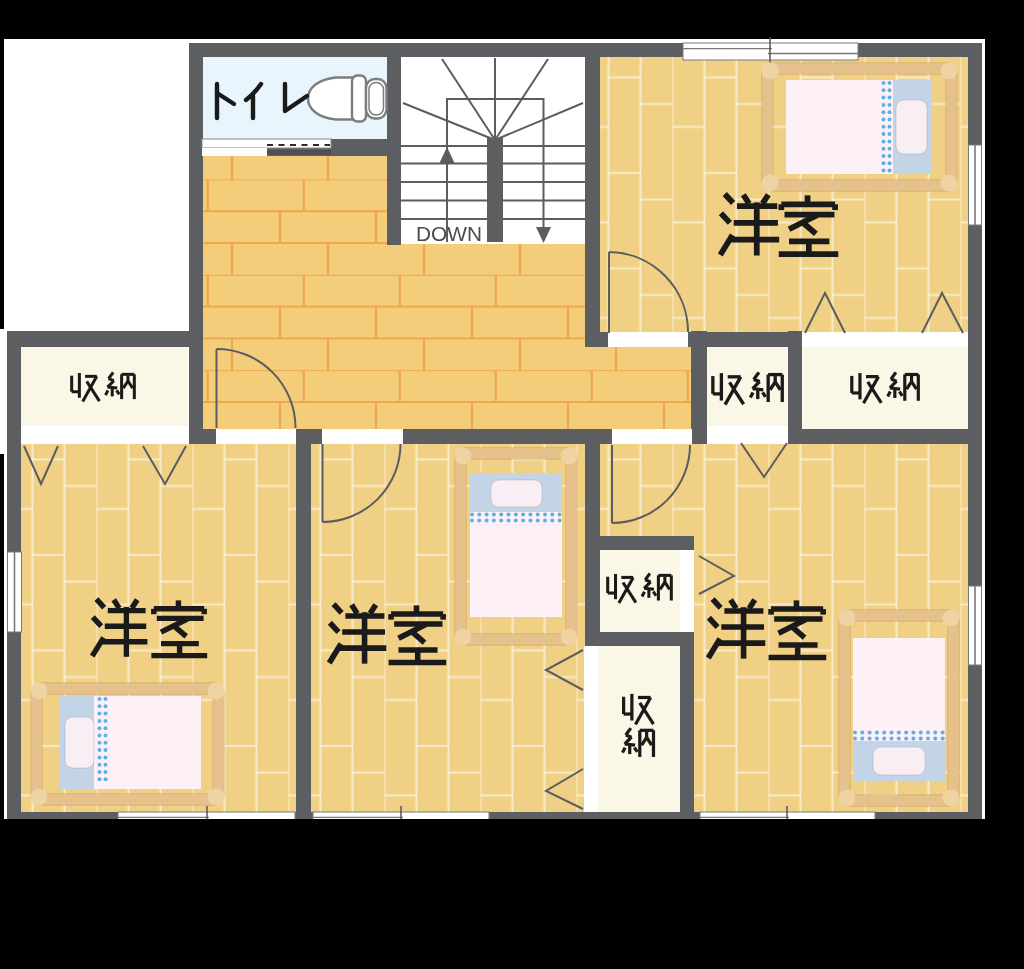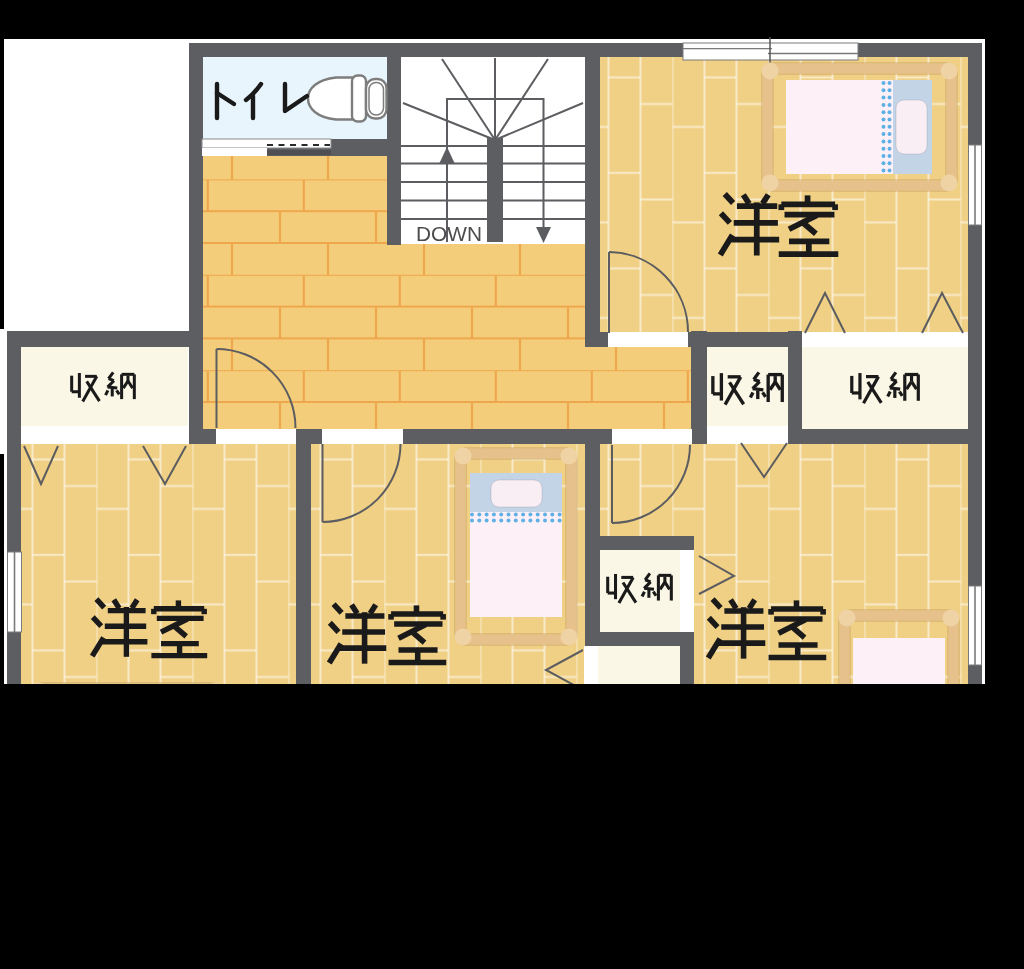--- a/index.html
+++ b/index.html
@@ -1,16 +1,16 @@
 <!DOCTYPE html>
 <html><head>
 <meta charset="utf-8">
 <style>
 html,body{margin:0;padding:0;background:#000;}
-#plan{position:relative;width:1024px;height:684px;}
+#plan{position:relative;width:1024px;height:819px;}
 </style>
 </head>
 <body>
 <div id="plan">
 <svg width="1024" height="969" viewBox="0 0 1024 969" xmlns="http://www.w3.org/2000/svg">
 
 <rect x="0" y="0" width="1024" height="969" fill="#000000"></rect>
 
 <rect x="4" y="39" width="981" height="930" fill="#ffffff"></rect>
 

